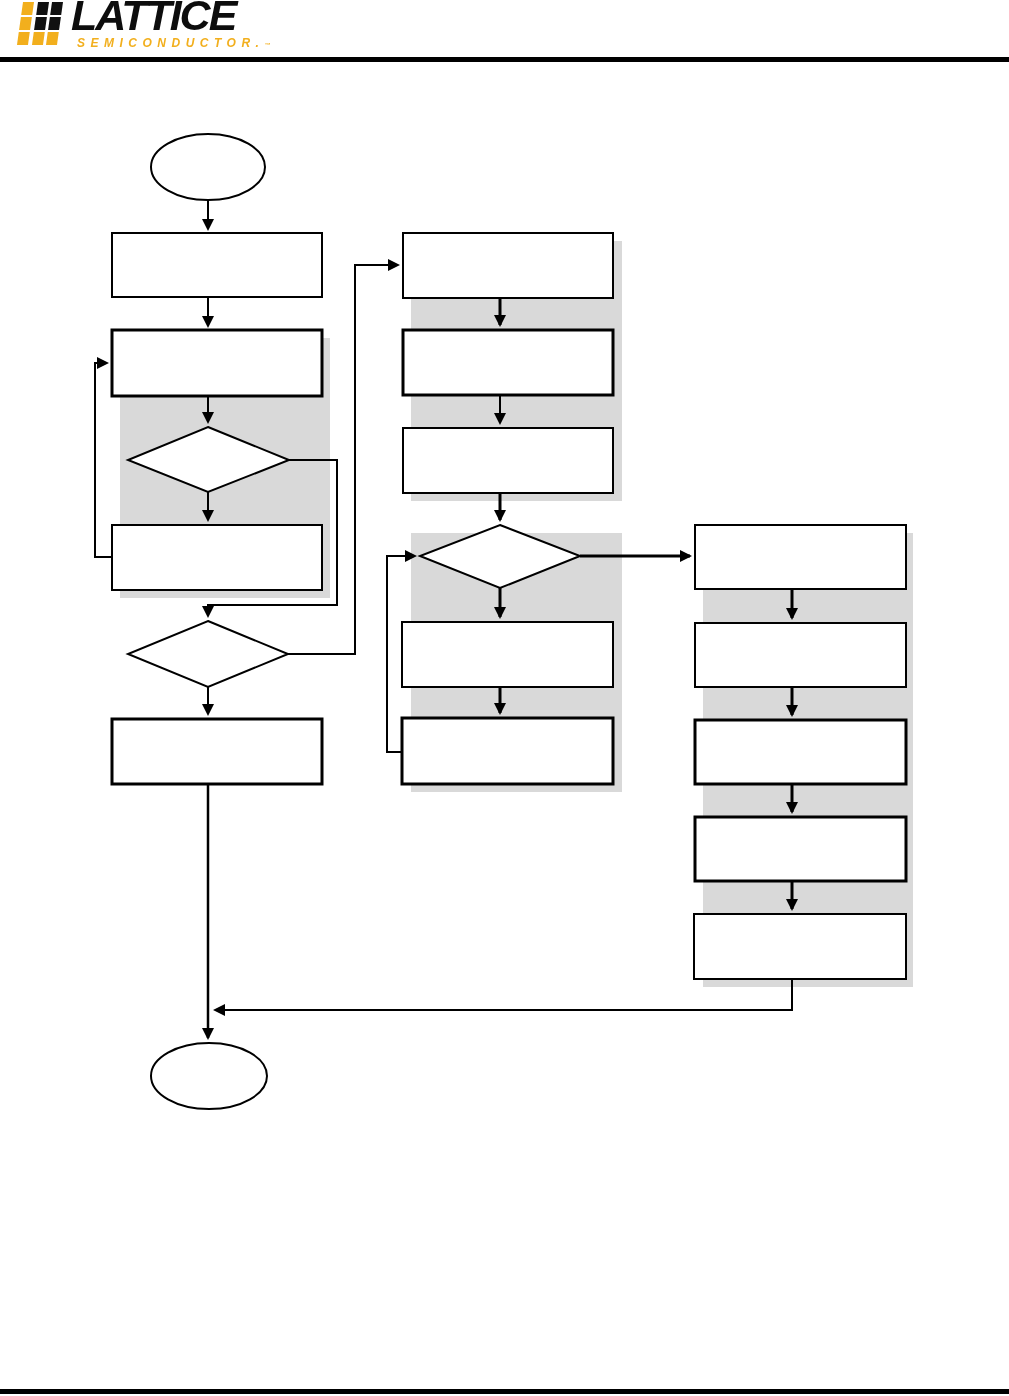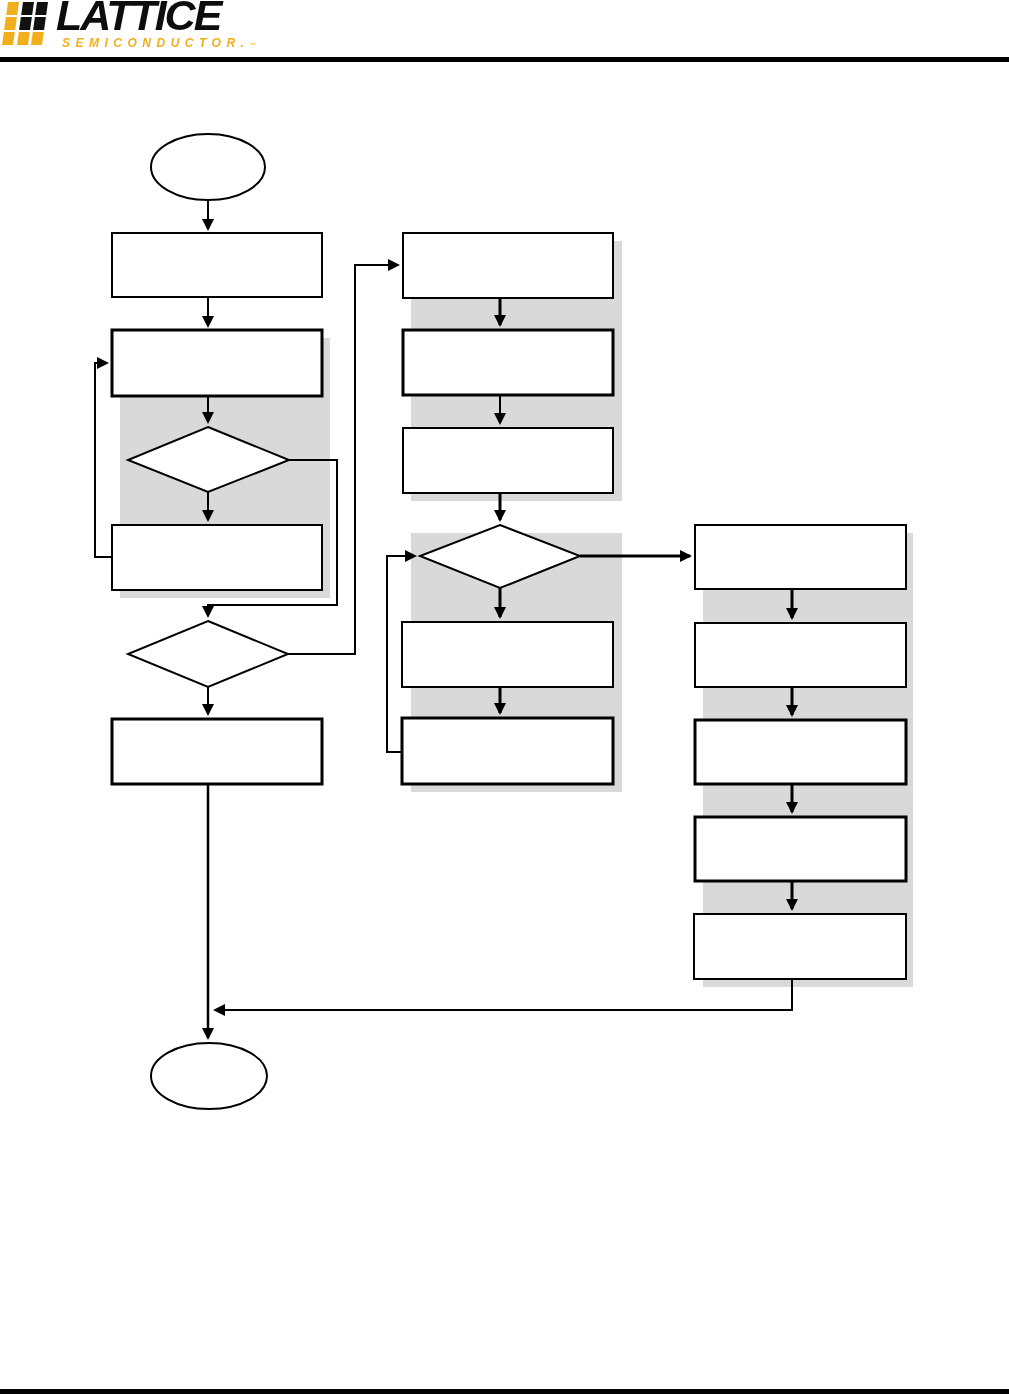--- a/index.html
+++ b/index.html
@@ -5,21 +5,21 @@
   html,body{margin:0;padding:0;}
   body{
     width:1009px;height:1396px;position:relative;background:#ffffff;
     font-family:"Liberation Sans", sans-serif;overflow:hidden;
   }
   .rule{position:absolute;left:0;width:1009px;height:5px;background:#000;}
   .rule-top{top:57px;}
   .rule-bottom{top:1389px;}
 
   
-  .logo{position:absolute;left:6px;top:1px;width:260px;height:52px;}
+  .logo{position:absolute;left:21px;top:1px;width:260px;height:52px;}
   .logo-grid{
     position:absolute;left:2px;top:1px;width:42px;height:43px;
     transform:skewX(-8deg);transform-origin:top left;
   }
   .logo-cell{position:absolute;width:11px;height:13px;}
   .logo-brand{
     position:absolute;left:50px;top:-7px;
     font-size:43px;line-height:1;font-weight:bold;font-style:italic;
     letter-spacing:-2px;color:#0d0d0d;white-space:nowrap;
   }

